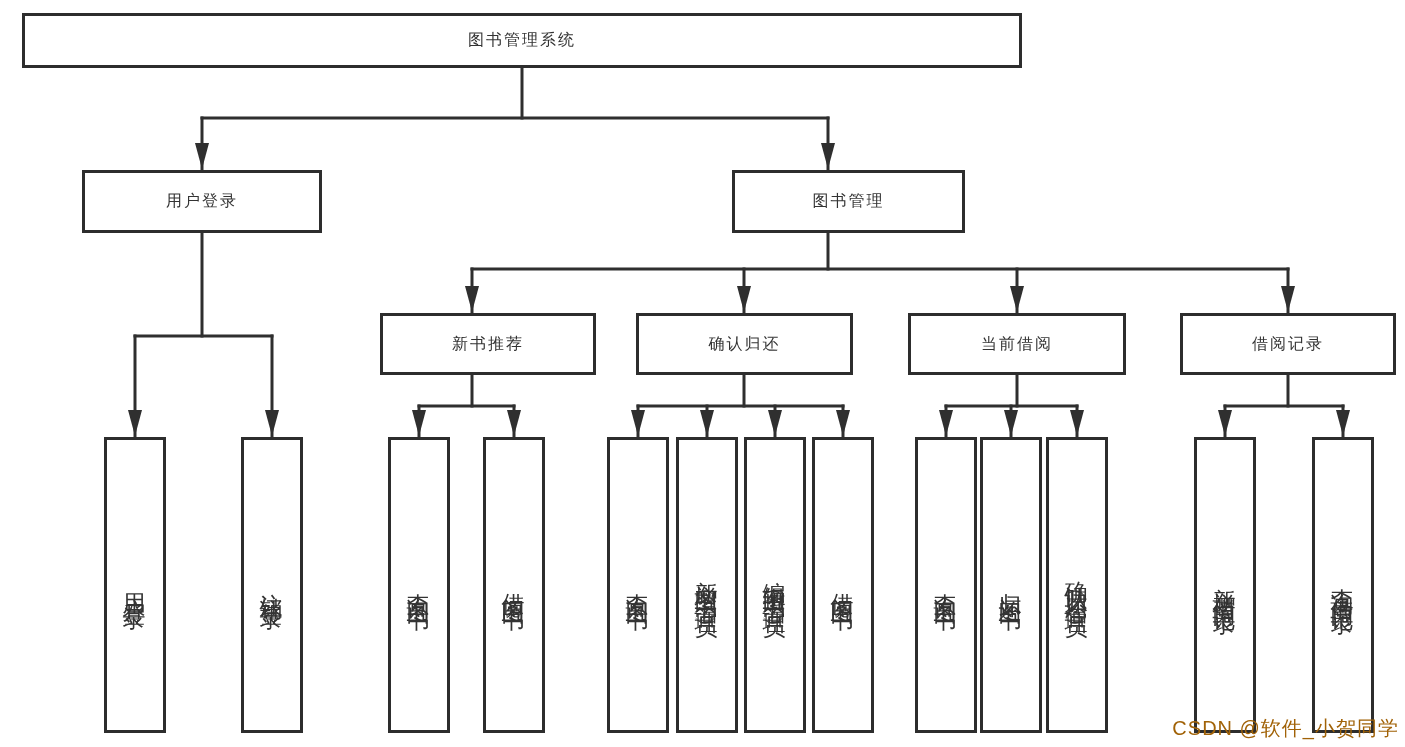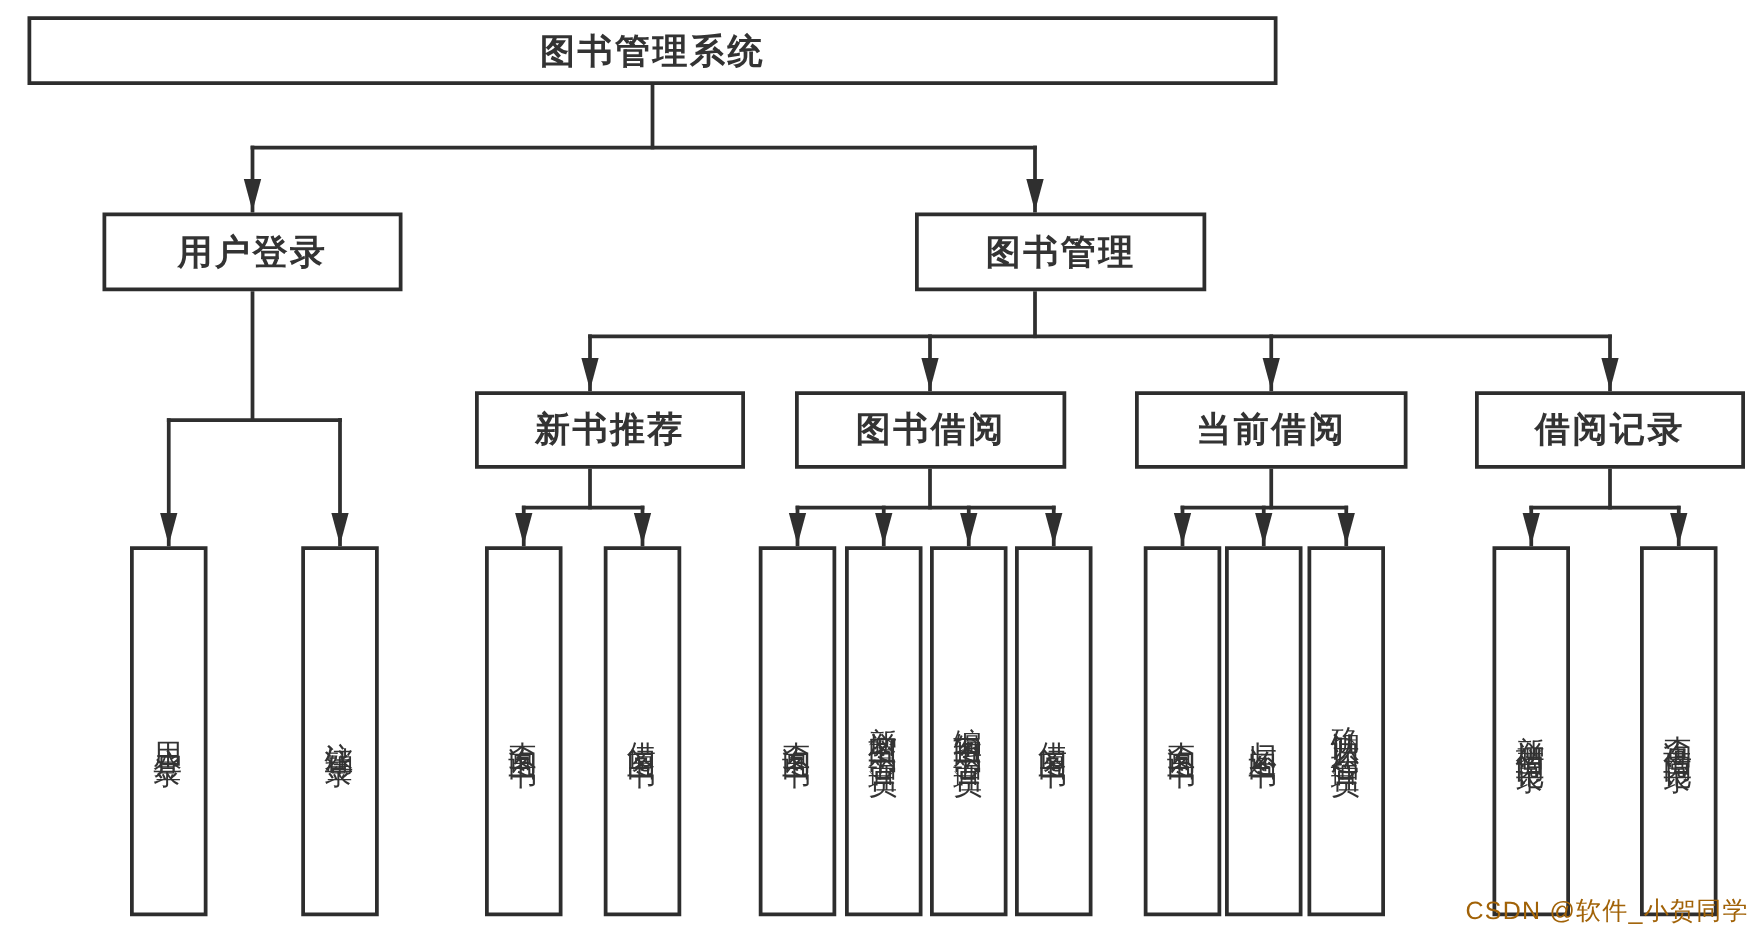--- a/index.html
+++ b/index.html
@@ -26,23 +26,22 @@
     box-sizing: border-box;
     background: #ffffff;
     border: 3px solid #2d2d2d;
     display: flex;
     align-items: center;
     justify-content: center;
     color: #333333;
     white-space: nowrap;
   }
   .h-node {
-    font-size: 28px;
+    font-size: 16px;
     letter-spacing: 2px;
-    font-weight: bold;
   }
   .v-node {
     writing-mode: vertical-rl;
     text-orientation: mixed;
     font-size: 23px;
     letter-spacing: 5px;
   }
   .watermark {
     position: absolute;
     right: 6px;
@@ -107,21 +106,21 @@
       <line x1="1343" y1="406" x2="1343" y2="436" marker-end="url(#arw)"></line>
     </g>
   </svg>
 
   <div class="node h-node" style="left:22px; top:13px; width:1000px; height:55px;">图书管理系统</div>
 
   <div class="node h-node" style="left:82px; top:170px; width:240px; height:63px;">用户登录</div>
   <div class="node h-node" style="left:732px; top:170px; width:233px; height:63px;">图书管理</div>
 
   <div class="node h-node" style="left:364px; top:313px; width:216px; height:62px;margin-left:16px;">新书推荐</div>
-  <div class="node h-node" style="left:636px; top:313px; width:217px; height:62px;">图书借阅</div>
+  <div class="node h-node" style="left:636px; top:313px; width:217px; height:62px;">确认归还</div>
   <div class="node h-node" style="left:1180px; top:313px; width:216px; height:62px;">借阅记录</div>
   <div class="node h-node" style="left:908px; top:313px; width:218px; height:62px;">当前借阅</div>
 
   <div class="node v-node" style="left:104px; top:437px; width:62px; height:296px;">用户登录</div>
   <div class="node v-node" style="left:241px; top:437px; width:62px; height:296px;">注销登录</div>
 
   <div class="node v-node" style="left:388px; top:437px; width:62px; height:296px;">查询图书</div>
   <div class="node v-node" style="left:483px; top:437px; width:62px; height:296px;">借阅图书</div>
 
   <div class="node v-node" style="left:607px; top:437px; width:62px; height:296px;">查询图书</div>

